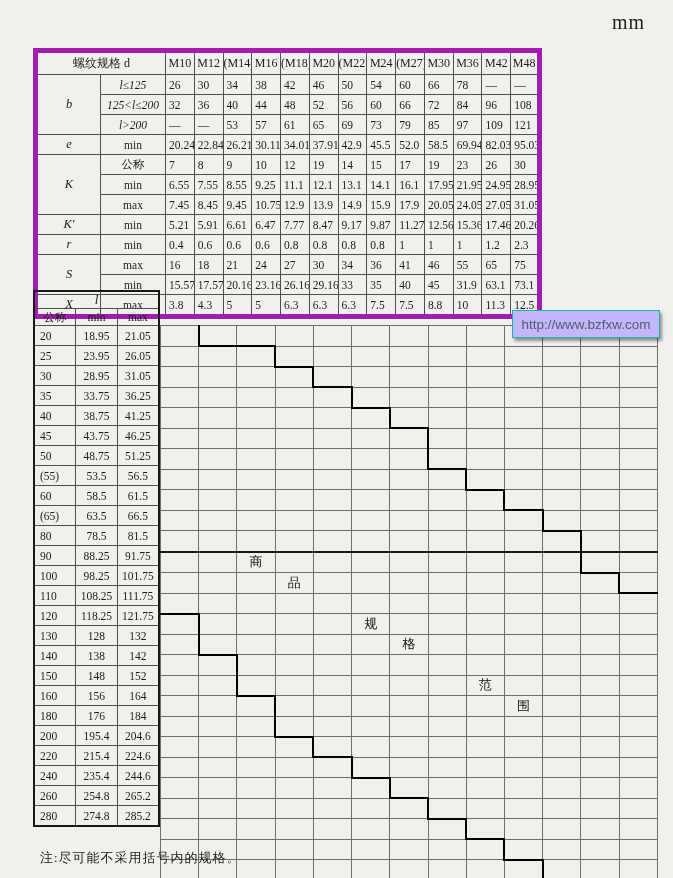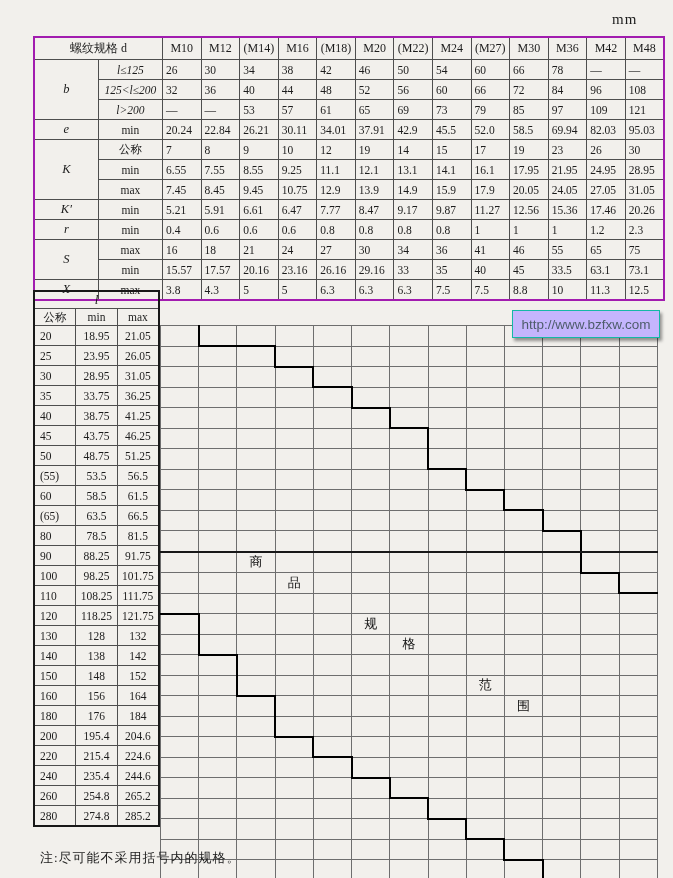--- a/index.html
+++ b/index.html
@@ -1,23 +1,23 @@
 <!DOCTYPE html>
 <html><head>
 <meta charset="utf-8">
 <style>
   html,body{margin:0;padding:0;}
   body{background:#d8d6d2;font-family:"Liberation Serif","DejaVu Serif",serif;}
   #page{position:relative;width:673px;height:878px;background:#f2f0ec;margin:0 auto;overflow:hidden;
         box-shadow:0 0 6px rgba(0,0,0,.3);color:#1c1c1c;}
   
-  .unit{position:absolute;left:612px;top:11px;font-size:15px;letter-spacing:1px;}
+  .unit{position:absolute;left:612px;top:11px;font-size:20px;letter-spacing:1px;}
   
   table{border-collapse:collapse;table-layout:fixed;}
-  #spec{position:absolute;left:33px;top:36px;width:632px;border:2px solid #a21caf;}
+  #spec{position:absolute;left:33px;top:48px;width:509px;border:5px solid #a21caf;}
   #spec td,#spec th{border:1px solid #4e4e4e;font-weight:normal;font-size:11.5px;
         height:19px;padding:0 0 0 3px;text-align:left;vertical-align:middle;overflow:hidden;white-space:nowrap;}
   #spec tr.hdr th{height:21px;text-align:center;padding:0;font-size:12px;}
   #spec td.grp{text-align:center;padding:0;font-style:italic;font-size:12.5px;border-right:1px solid #4e4e4e;}
   #spec td.sub{text-align:center;padding:0;margin-top:36px;}
   #spec td.sub.it{font-style:italic;}
   #spec th.corner{font-size:12px;text-align:center;padding:0;}
   
   #len{position:absolute;left:33px;top:290px;width:127px;border:2px solid #181818;}
   #len td,#len th{border:1px solid #4e4e4e;font-weight:normal;font-size:11.5px;height:19px;
@@ -237,21 +237,21 @@
           <td>15.57</td>
           <td>17.57</td>
           <td>20.16</td>
           <td>23.16</td>
           <td>26.16</td>
           <td>29.16</td>
           <td>33</td>
           <td>35</td>
           <td>40</td>
           <td>45</td>
-          <td>33.5</td>
+          <td>31.9</td>
           <td>63.1</td>
           <td>73.1</td>
         </tr>
         <tr>
           <td class="grp" rowspan="1" style="width: 25px;">X</td>
           <td class="sub" style="width: 98px;">max</td>
           <td>3.8</td>
           <td>4.3</td>
           <td>5</td>
           <td>5</td>

